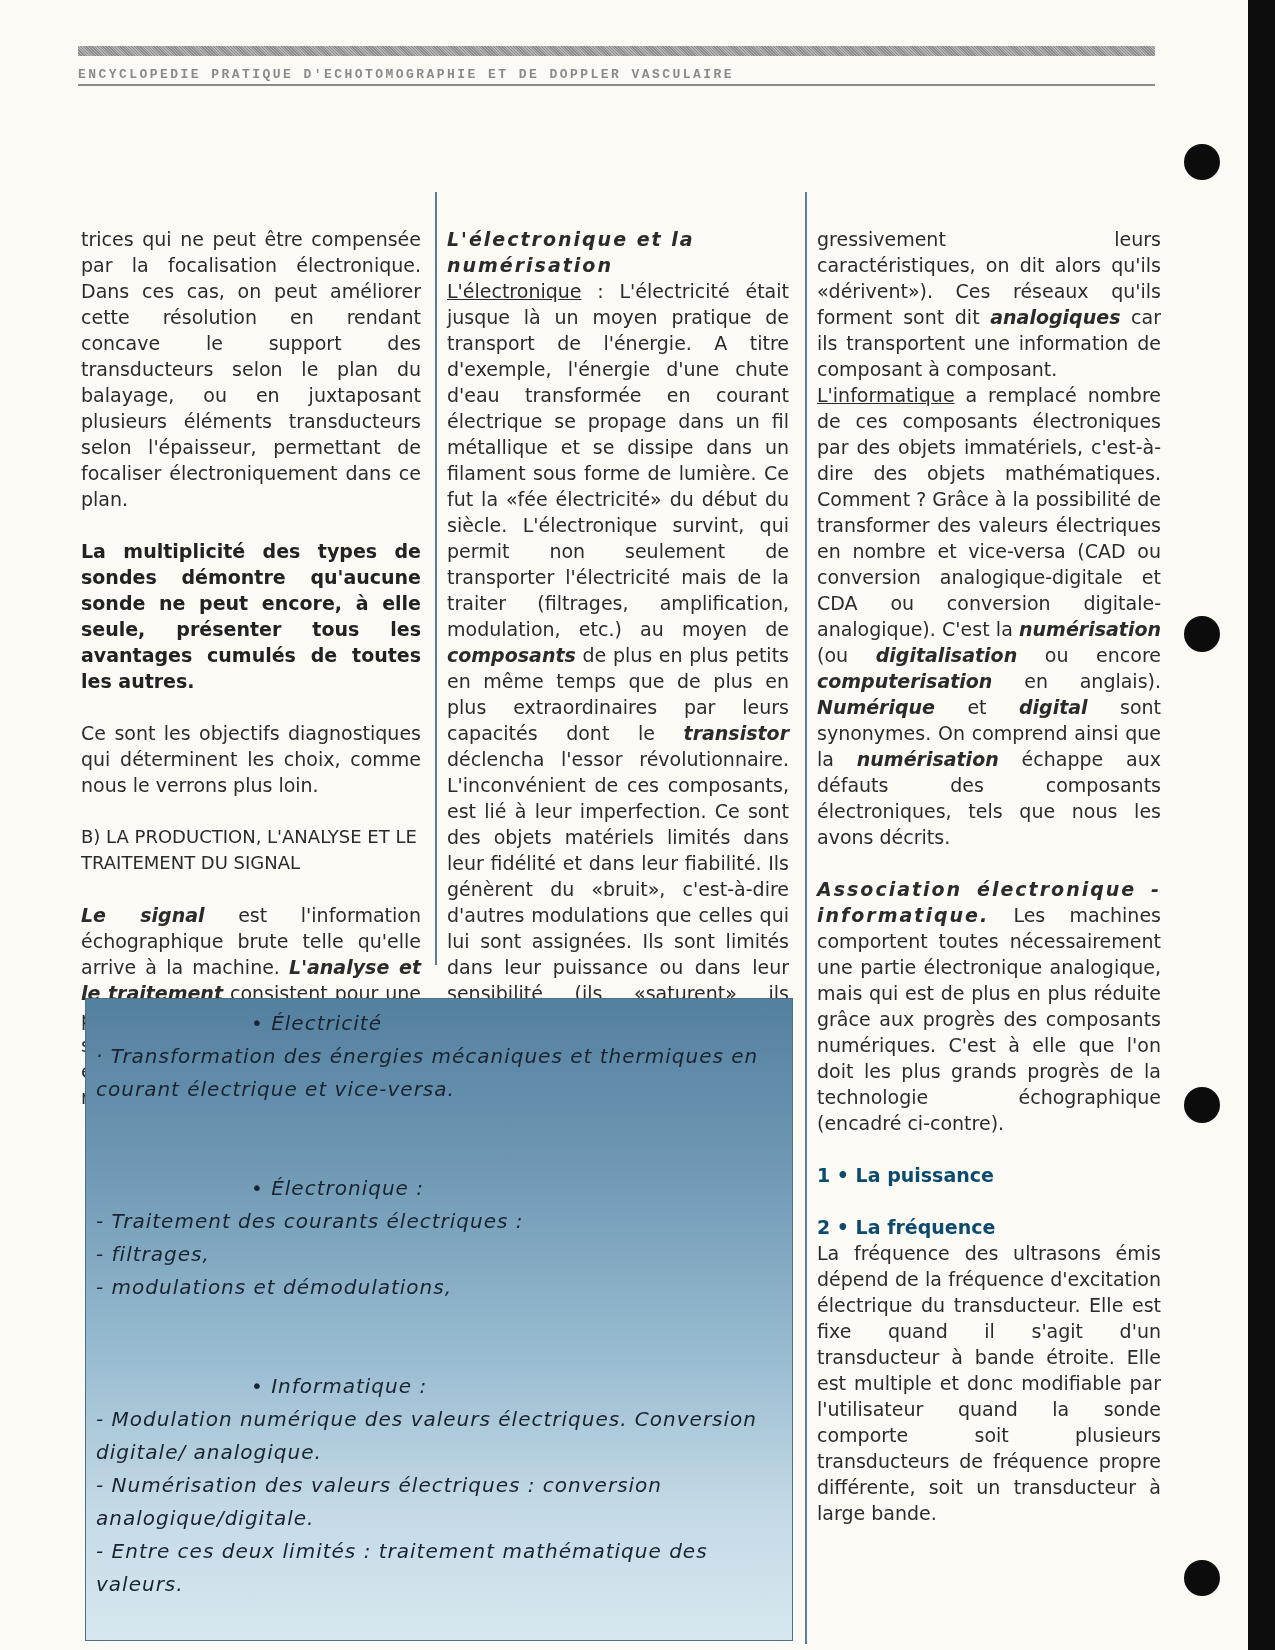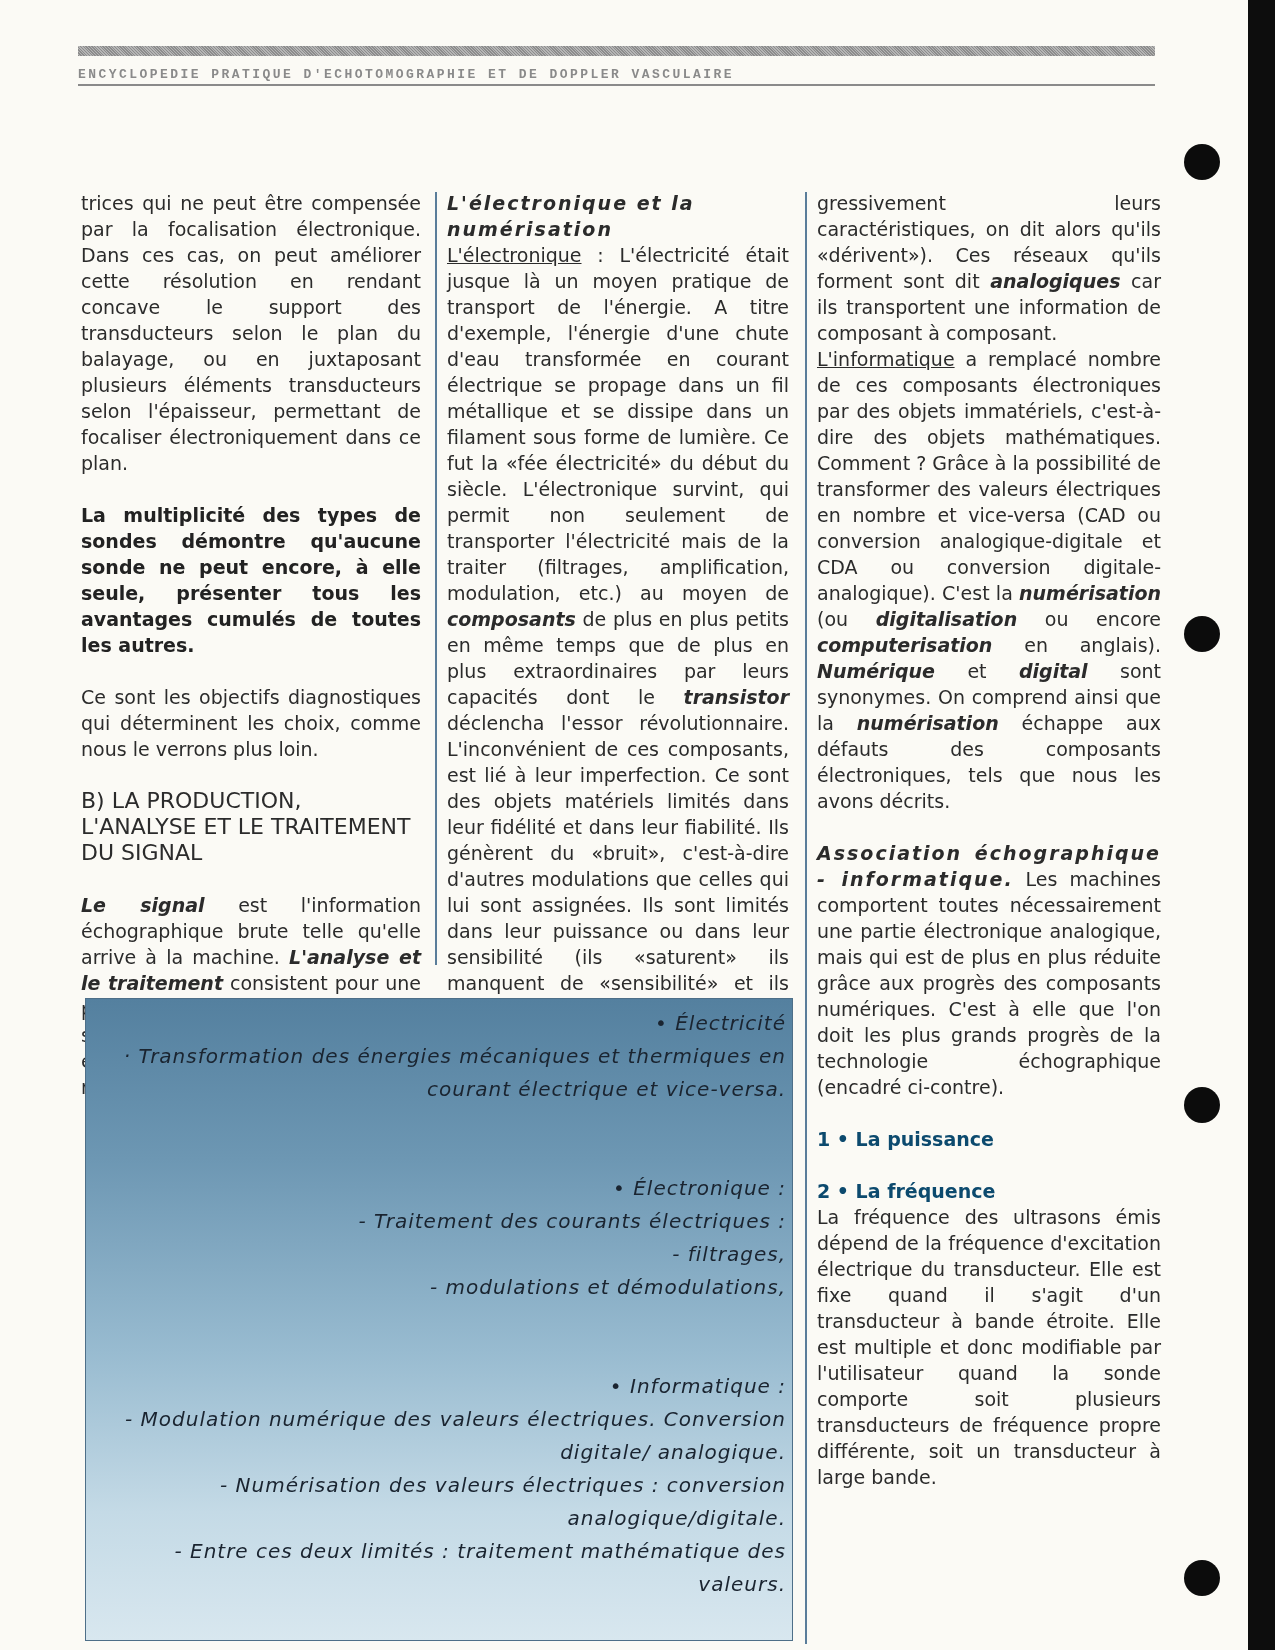--- a/index.html
+++ b/index.html
@@ -40,33 +40,32 @@
   .col3 { left: 817px; top: 190px; width: 344px; }
   .rule-v { position:absolute; width: 2px; background: #5a7d9a; }
   .rule1 { left: 435px; top: 192px; height: 773px; }
   .rule2 { left: 805px; top: 192px; height: 1452px; }
   .gap { height: 26px; }
   .bold-para { font-weight: bold; color: #222; }
   .bi { font-weight: bold; font-style: italic; }
   .u { text-decoration: underline; }
   .sect-title { font-style: italic; font-weight: bold; letter-spacing: 2px; }
   .sub-head { font-weight: bold; color: #0c4a6e; }
-  .upper { text-transform: none; font-size: 22px; }
-  .just { text-align: justify; }
+  .upper { text-transform: none; font-size: 18px; }
+  .just { text-align: justify; margin-top: 36px; }
 
   .box {
     position: absolute; left: 85px; top: 998px; width: 706px; height: 641px;
     background: linear-gradient(180deg, #54809f 0%, #6d97b3 25%, #98bbd0 55%, #c4dae6 80%, #d8e7ef 100%);
     border: 1px solid #4e6f88;
   }
   .box-inner {
     position: absolute; left: 10px; top: 8px; width: 690px;
     font-style: italic; font-size: 20px; line-height: 33px; color: #1a2430;
     letter-spacing: 1px;
-    text-align: right;
   }
   .box-inner p { margin: 0; }
   .box-head { padding-left: 155px; }
   .box-gap { height: 66px; }
 </style>
 </head>
 <body>
 
 <div class="page-edge"></div>
 <div class="punch-hole" style="top:144px"></div>
@@ -95,21 +94,21 @@
 
 <div class="col col2 just">
   <p class="sect-title" style="text-align:left">L'électronique et la numérisation</p>
   <p><span class="u">L'électronique</span><span> : L'électricité était jusque là un moyen pratique de transport de l'énergie. A titre d'exemple, l'énergie d'une chute d'eau transformée en courant électrique se propage dans un fil métallique et se dissipe dans un filament sous forme de lumière. Ce fut la «fée électricité» du début du siècle. L'électronique survint, qui permit non seulement de transporter l'électricité mais de la traiter (filtrages, amplification, modulation, etc.) au moyen de </span><span class="bi">composants</span><span> de plus en plus petits en même temps que de plus en plus extraordinaires par leurs capacités dont le </span><span class="bi">transistor</span><span> déclencha l'essor révolutionnaire. L'inconvénient de ces composants, est lié à leur imperfection. Ce sont des objets matériels limités dans leur fidélité et dans leur fiabilité. Ils génèrent du «bruit», c'est-à-dire d'autres modulations que celles qui lui sont assignées. Ils sont limités dans leur puissance ou dans leur sensibilité (ils «saturent» ils manquent de «sensibilité» et ils perdent pro-</span></p>
 </div>
 
 <div class="col col3 just">
   <p><span>gressivement leurs caractéristiques, on dit alors qu'ils «dérivent»). Ces réseaux qu'ils forment sont dit </span><span class="bi">analogiques</span><span> car ils transportent une information de composant à composant.</span></p>
   <p><span class="u">L'informatique</span><span> a remplacé nombre de ces composants électroniques par des objets immatériels, c'est-à-dire des objets mathématiques. Comment ? Grâce à la possibilité de transformer des valeurs électriques en nombre et vice-versa (CAD ou conversion analogique-digitale et CDA ou conversion digitale-analogique). C'est la </span><span class="bi">numérisation</span><span> (ou </span><span class="bi">digitalisation</span><span> ou encore </span><span class="bi">computerisation</span><span> en anglais). </span><span class="bi">Numérique</span><span> et </span><span class="bi">digital</span><span> sont synonymes. On comprend ainsi que la </span><span class="bi">numérisation</span><span> échappe aux défauts des composants électroniques, tels que nous les avons décrits.</span></p>
   <div class="gap"></div>
-  <p><span class="sect-title">Association échographique - informatique.</span><span> Les machines comportent toutes nécessairement une partie électronique analogique, mais qui est de plus en plus réduite grâce aux progrès des composants numériques. C'est à elle que l'on doit les plus grands progrès de la technologie échographique (encadré ci-contre).</span></p>
+  <p><span class="sect-title">Association électronique - informatique.</span><span> Les machines comportent toutes nécessairement une partie électronique analogique, mais qui est de plus en plus réduite grâce aux progrès des composants numériques. C'est à elle que l'on doit les plus grands progrès de la technologie échographique (encadré ci-contre).</span></p>
   <div class="gap"></div>
   <p class="sub-head">1 • La puissance</p>
   <div class="gap"></div>
   <p class="sub-head">2 • La fréquence</p>
   <p>La fréquence des ultrasons émis dépend de la fréquence d'excitation électrique du transducteur. Elle est fixe quand il s'agit d'un transducteur à bande étroite. Elle est multiple et donc modifiable par l'utilisateur quand la sonde comporte soit plusieurs transducteurs de fréquence propre différente, soit un transducteur à large bande.</p>
 </div>
 
 <div class="box" style="background: linear-gradient(rgb(84, 128, 159) 0%, rgb(109, 151, 179) 25%, rgb(152, 187, 208) 55%, rgb(196, 218, 230) 80%, rgb(216, 231, 239) 100%);">
   <div class="box-inner">
     <p class="box-head">• Électricité</p>

